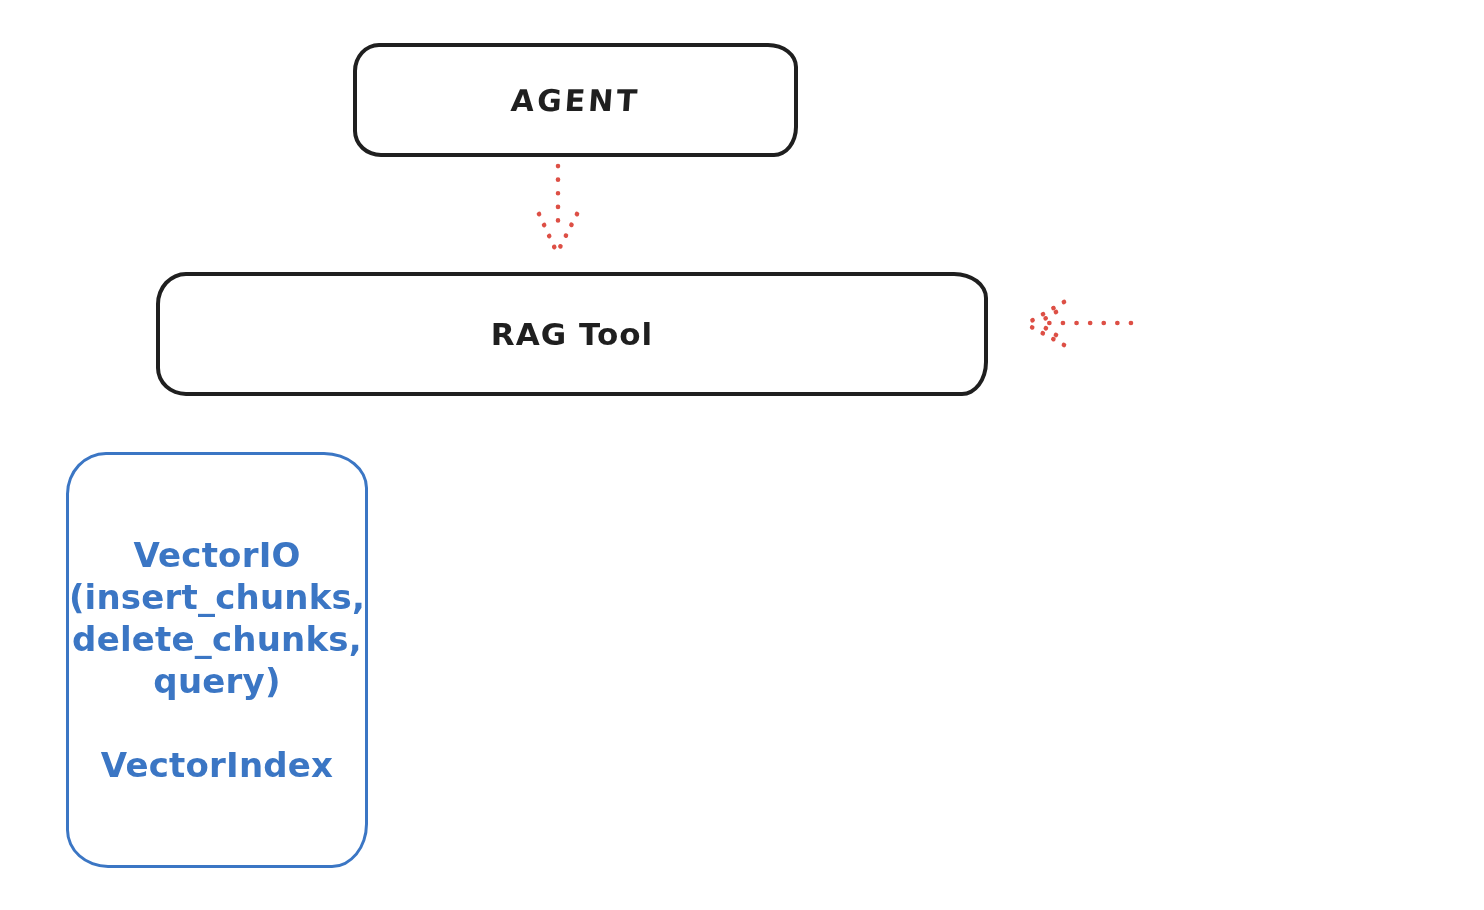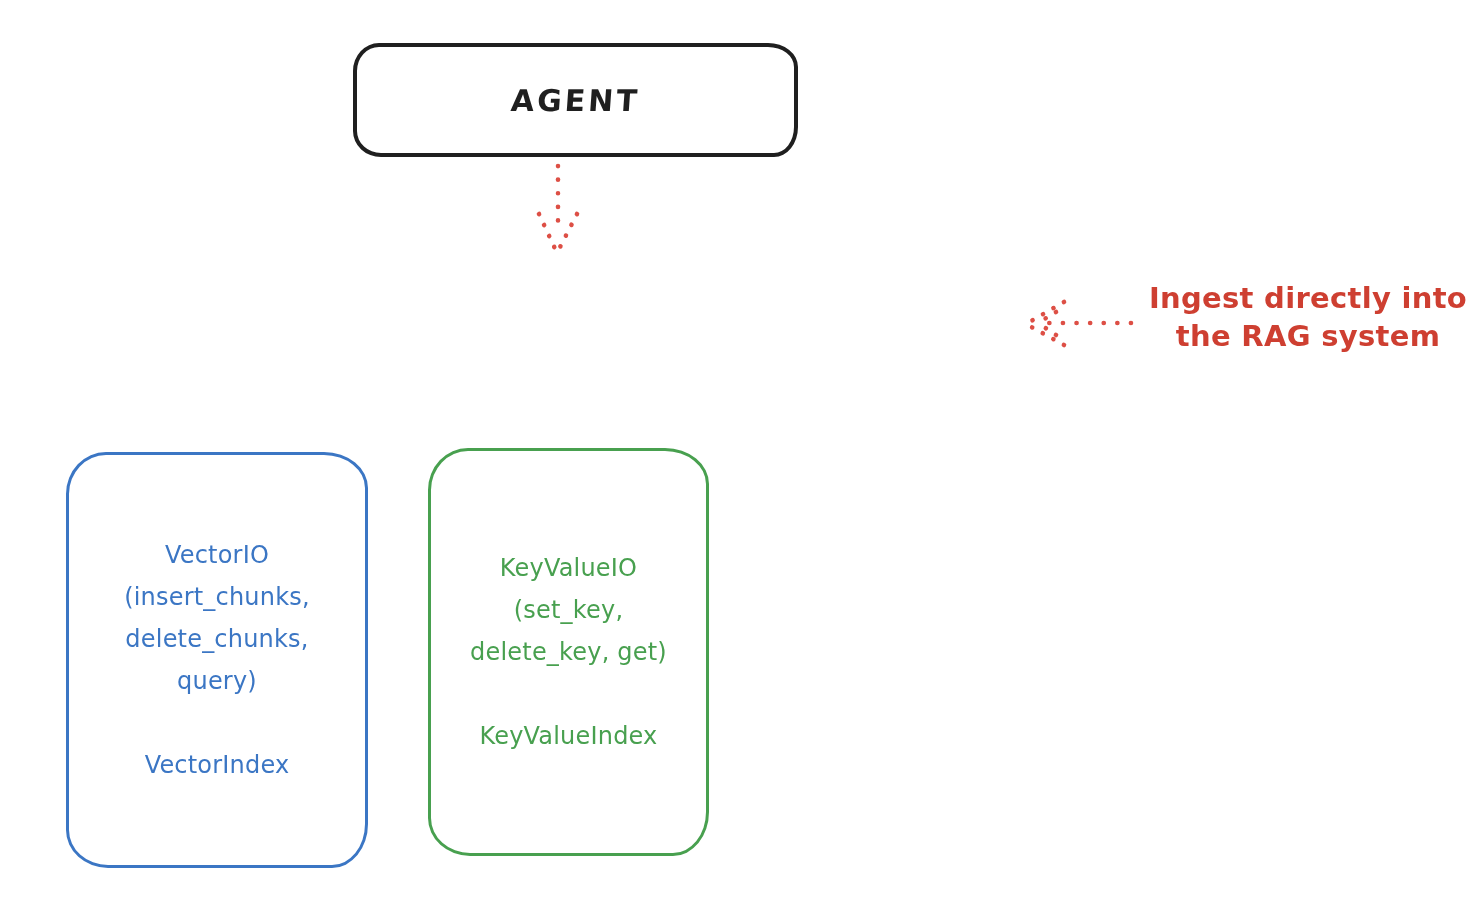--- a/index.html
+++ b/index.html
@@ -50,23 +50,23 @@
     font-weight: bold;
     letter-spacing: 3px;
     transform: skewX(-4deg);
   }
   .rag-label {
     font-size: 31px;
     font-weight: bold;
     letter-spacing: 1px;
   }
   .body-text {
-    font-size: 24px;
+    font-size: 34px;
     line-height: 42px;
-    font-weight: normal;
+    font-weight: bold;
     white-space: pre-line;
     letter-spacing: 0.2px;
   }
   .annotation {
     position: absolute;
     left: 1140px;
     top: 279px;
     width: 336px;
     font-size: 29px;
     line-height: 38px;
@@ -97,50 +97,44 @@
 </style>
 </head>
 <body>
 
 <div class="canvas">
 
   <div class="node node-black node-agent" style="border-color: rgb(31, 31, 31); color: rgb(31, 31, 31);">
     <span class="title-label">AGENT</span>
   </div>
 
+  <div class="node node-black node-rag" style="border-color: rgb(31, 31, 31); color: rgb(31, 31, 31);">
+    <span class="rag-label">RAG Tool</span>
+  </div>
 
   <div class="node node-colored node-vector" style="border-color: rgb(59, 118, 196); color: rgb(59, 118, 196);">
     <span class="body-text">VectorIO
 (insert_chunks,
 delete_chunks,
 query)
 
 VectorIndex</span>
   </div>
 
-  <div class="node node-colored node-keyvalue" style="border-color: rgb(72, 160, 79); color: rgb(72, 160, 79);">
-    <span class="body-text">KeyValueIO
-(set_key,
-delete_key, get)
-
-KeyValueIndex</span>
-  </div>
 
 
   <svg class="overlay" aria-hidden="true">
     <g style="stroke: rgb(221, 79, 69);">
       <path class="dotted-main" d="M558 166 L558 234"></path>
       <path class="dotted-head" d="M539 214 L557 253"></path>
       <path class="dotted-head" d="M577 214 L557 253"></path>
     </g>
     <g style="stroke: rgb(221, 79, 69);">
       <path class="dotted-main" d="M1131 323 L1046 323"></path>
       <path class="dotted-head" d="M1064 302 L1026 324"></path>
       <path class="dotted-head" d="M1064 345 L1026 324"></path>
       <path class="dotted-head" d="M1056 312 L1038 323"></path>
       <path class="dotted-head" d="M1056 335 L1038 323"></path>
     </g>
   </svg>
 
-  <div class="annotation" style="color: rgb(206, 63, 49);">Ingest directly into
-the RAG system</div>
 
 </div>
 
 </body></html>

